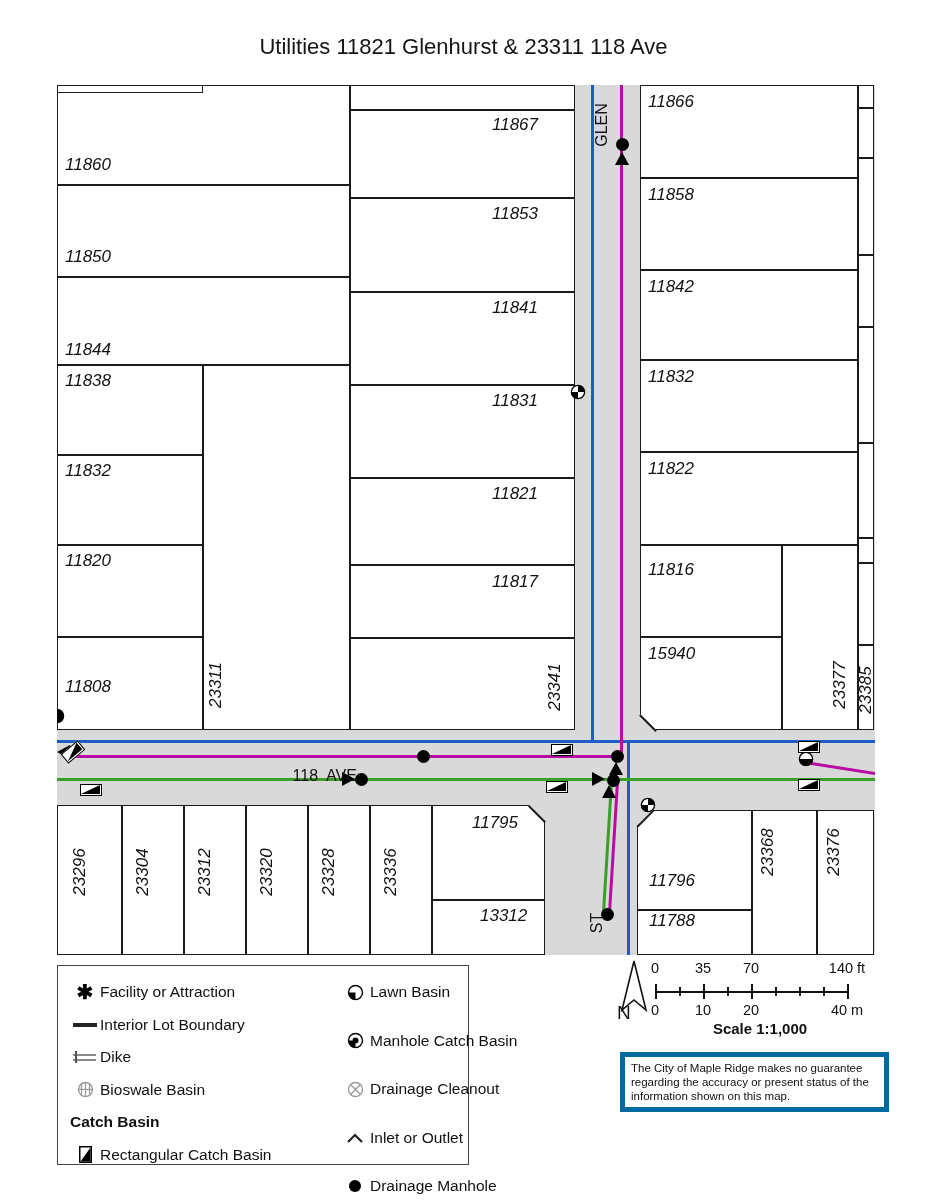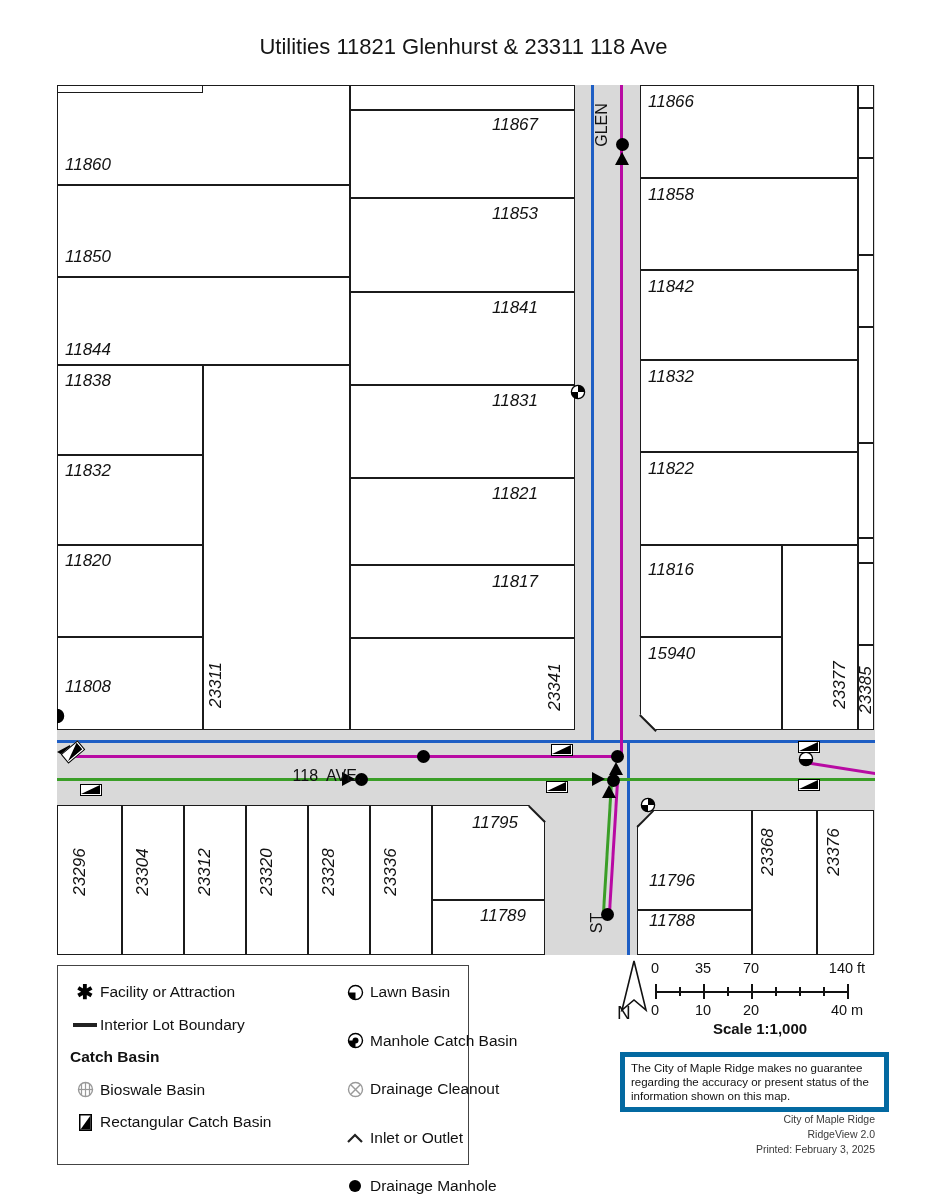--- a/index.html
+++ b/index.html
@@ -132,21 +132,21 @@
       <div class="lot-label" style="left: 591px; top: 559px;">15940</div>
       <div class="lot-label rot" style="left: 743px; top: 590px;">23377</div>
       <div class="lot-label rot" style="left: 769px; top: 595px;">23385</div>
       <div class="lot-label rot" style="left: -17px; top: 777px;">23296</div>
       <div class="lot-label rot" style="left: 46px; top: 777px;">23304</div>
       <div class="lot-label rot" style="left: 108px; top: 777px;">23312</div>
       <div class="lot-label rot" style="left: 170px; top: 777px;">23320</div>
       <div class="lot-label rot" style="left: 232px; top: 777px;">23328</div>
       <div class="lot-label rot" style="left: 294px; top: 777px;">23336</div>
       <div class="lot-label" style="left: 415px; top: 728px;">11795</div>
-      <div class="lot-label" style="left: 423px; top: 821px;">11789</div>
+      <div class="lot-label" style="left: 423px; top: 821px;">13312</div>
       <div class="lot-label" style="left: 592px; top: 786px;">11796</div>
       <div class="lot-label" style="left: 592px; top: 826px;">11788</div>
       <div class="lot-label rot" style="left: 671px; top: 757px;">23368</div>
       <div class="lot-label rot" style="left: 737px; top: 757px;">23376</div>
       <div class="uline" style="background: rgb(30, 94, 196); left: 0px; top: 655px; width: 818px; height: 3.2px;"></div>
       <div class="uline" style="background: rgb(30, 94, 196); left: 534px; top: 0px; height: 657px; width: 3.2px;"></div>
       <div class="uline" style="background: rgb(30, 94, 196); left: 570px; top: 655px; height: 215px; width: 3.2px;"></div>
       <div class="uline" style="background: rgb(184, 11, 163); left: 563px; top: 0px; height: 673px; width: 3.2px;"></div>
       <div class="uline" style="background: rgb(184, 11, 163); left: 14px; top: 670px; width: 547px; height: 3.2px;"></div>
       <div class="uline" style="background: rgb(184, 11, 163); left: 748px; top: 676px; width: 72px; height: 3.2px; transform: rotate(9deg); transform-origin: left center;"></div>
@@ -226,33 +226,43 @@
           </div>
           <div class="lg-label">Facility or Attraction</div>
         </div>
         <div class="lg-row">
           <div class="lg-icon">
             <div style="width:24px;height:3.5px;background:#222;"></div>
           </div>
           <div class="lg-label">Interior Lot Boundary</div>
         </div>
         <div class="lg-row">
-          <span class="lg-head">Catch Basin</span>
+          <div class="lg-icon">
+            <svg width="26" height="15" viewBox="0 0 26 15">
+              <line x1="1" y1="5" x2="24" y2="5" stroke="#8a8a8a" stroke-width="2"></line>
+              <line x1="1" y1="10" x2="24" y2="10" stroke="#8a8a8a" stroke-width="2"></line>
+              <line x1="4" y1="1" x2="4" y2="13" stroke="#555" stroke-width="2"></line>
+            </svg>
+          </div>
+          <div class="lg-label">Dike</div>
         </div>
         <div class="lg-row">
           <div class="lg-icon">
             <svg width="17" height="17" viewBox="0 0 17 17">
               <circle cx="8.5" cy="8.5" r="7" fill="none" stroke="#9a9a9a" stroke-width="1.4"></circle>
               <line x1="1.5" y1="8.5" x2="15.5" y2="8.5" stroke="#9a9a9a" stroke-width="1.2"></line>
               <line x1="8.5" y1="1.5" x2="8.5" y2="15.5" stroke="#9a9a9a" stroke-width="1.2"></line>
               <line x1="4.5" y1="3" x2="4.5" y2="14" stroke="#9a9a9a" stroke-width="1.2"></line>
               <line x1="12.5" y1="3" x2="12.5" y2="14" stroke="#9a9a9a" stroke-width="1.2"></line>
             </svg>
           </div>
           <div class="lg-label">Bioswale Basin</div>
+        </div>
+        <div class="lg-row">
+          <span class="lg-head">Catch Basin</span>
         </div>
         <div class="lg-row">
           <div class="lg-icon">
             <svg width="13" height="17" viewBox="0 0 13 17">
               <rect x="0.75" y="0.75" width="11.5" height="15.5" fill="#fff" stroke="#000" stroke-width="1.5"></rect>
               <polygon points="1.5,15.5 11.5,15.5 11.5,1.5" fill="#000"></polygon>
             </svg>
           </div>
           <div class="lg-label">Rectangular Catch Basin</div>
         </div>
@@ -333,18 +343,13 @@
     <div class="sb-row" style="top:42px;" id="sb-m">
         <span class="sb-lab" style="left: 0%;">0</span>
         <span class="sb-lab" style="left: 25%;">10</span>
         <span class="sb-lab" style="left: 50%;">20</span>
         <span class="sb-lab" style="left: 100%;">40 m</span>
       </div>
     <div id="scale-text">Scale 1:1,000</div>
   </div>
 
   <div id="disclaimer">The City of Maple Ridge makes no guarantee regarding the accuracy or present status of the information shown on this map.</div>
-  <div id="footer">
-      <div>City of Maple Ridge</div>
-      <div>RidgeView 2.0</div>
-      <div>Printed: February 3, 2025</div>
-    </div>
 </div>
 
 </body></html>

